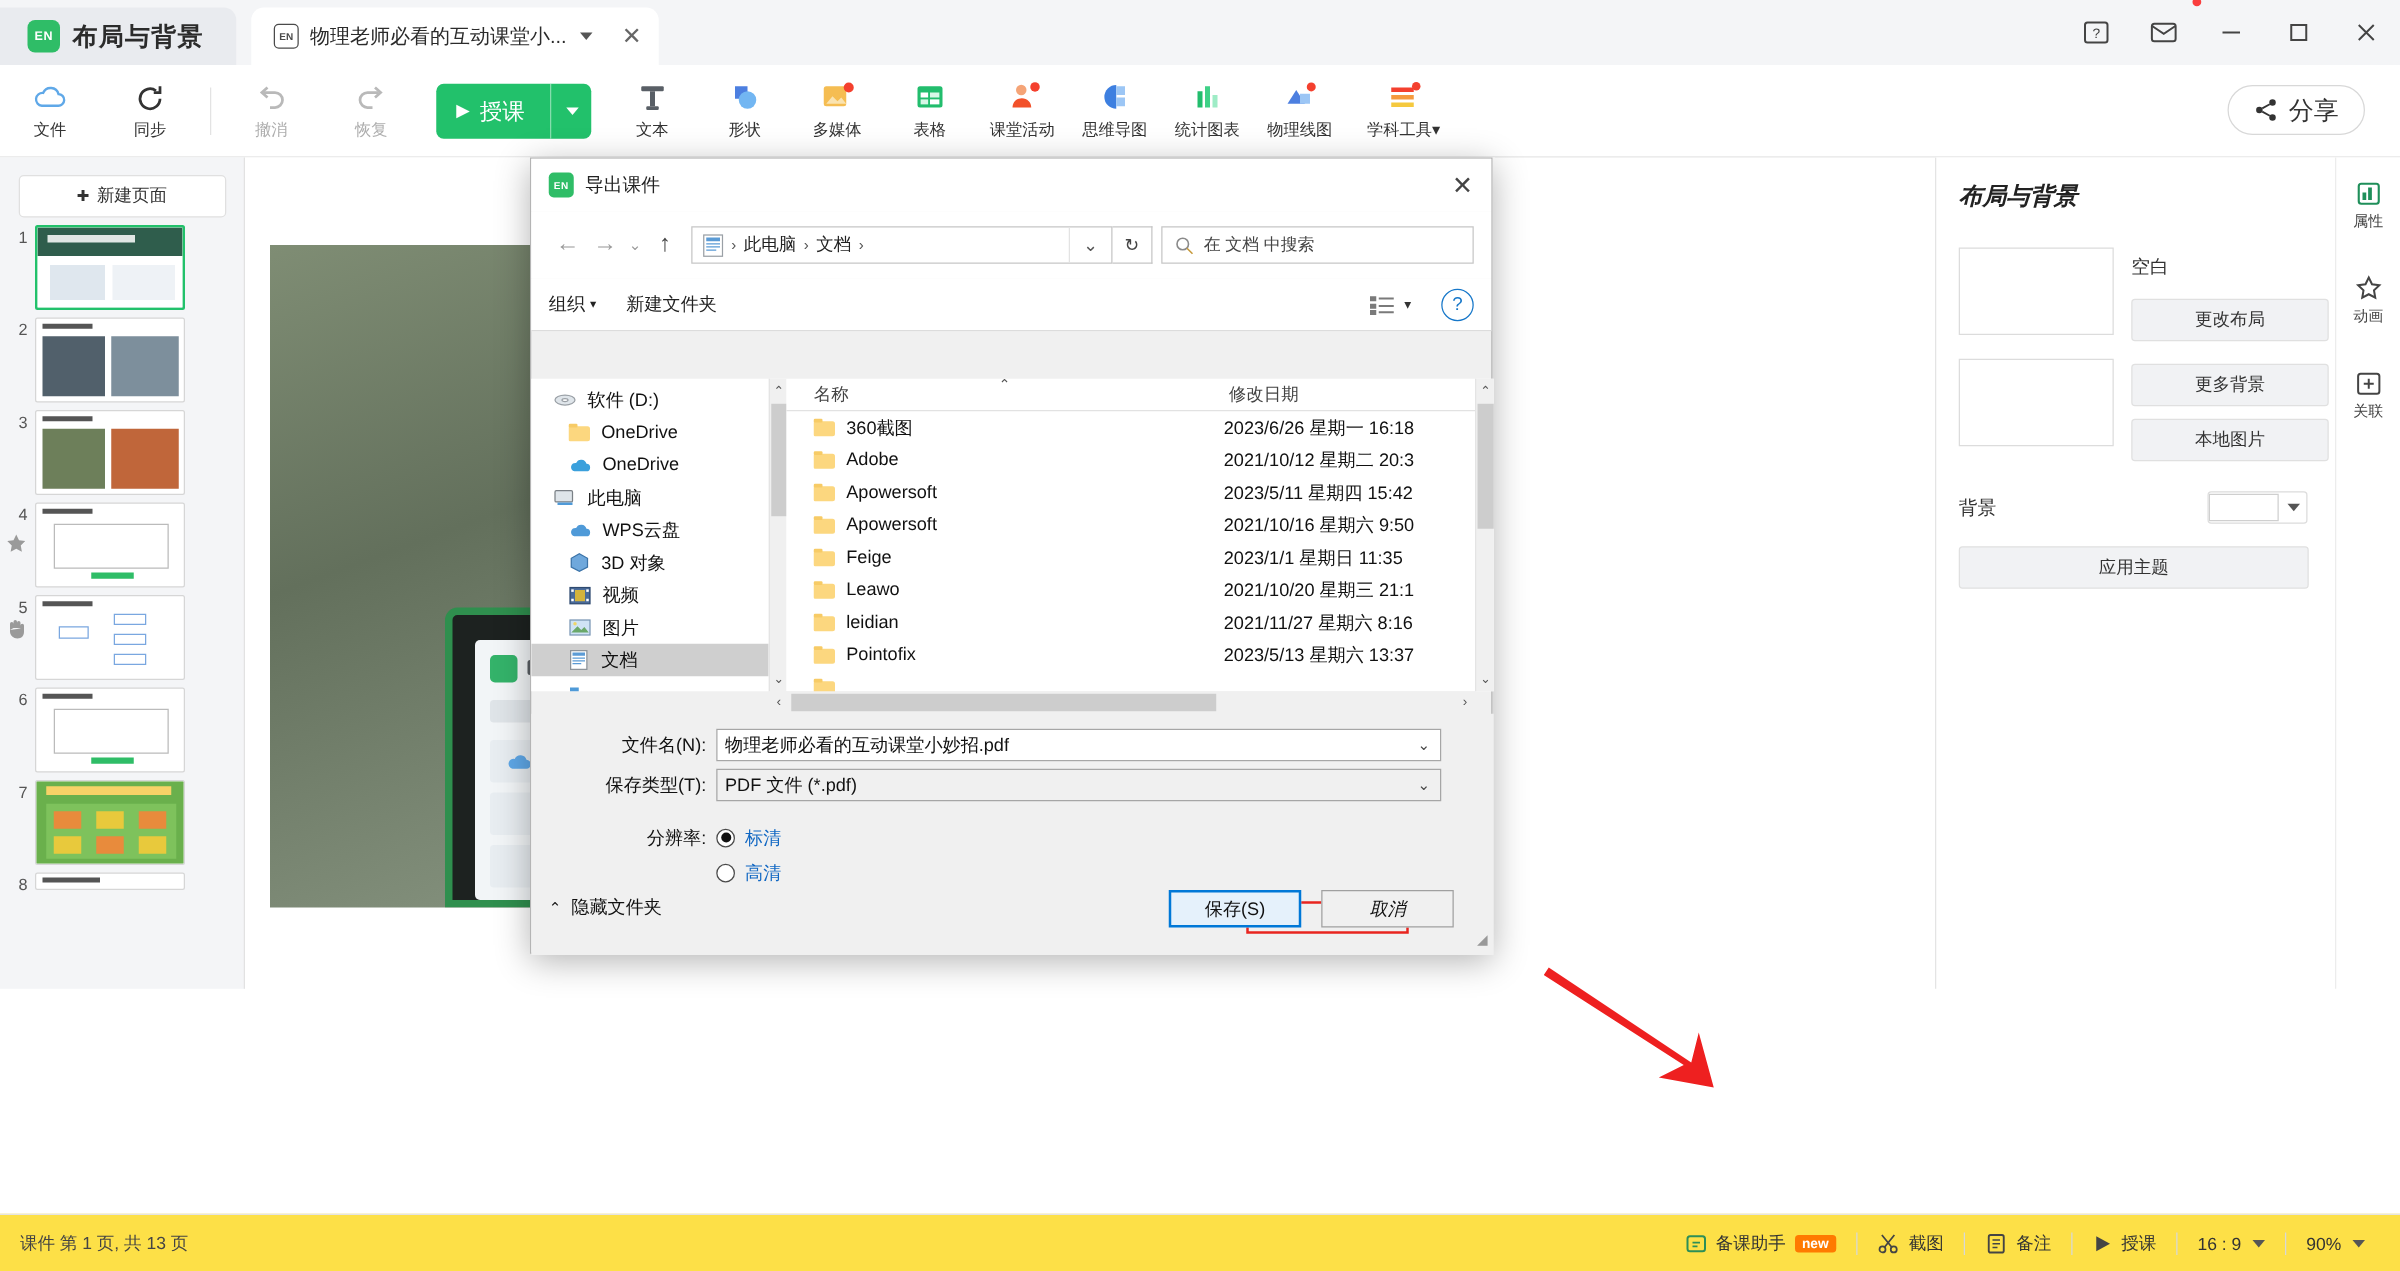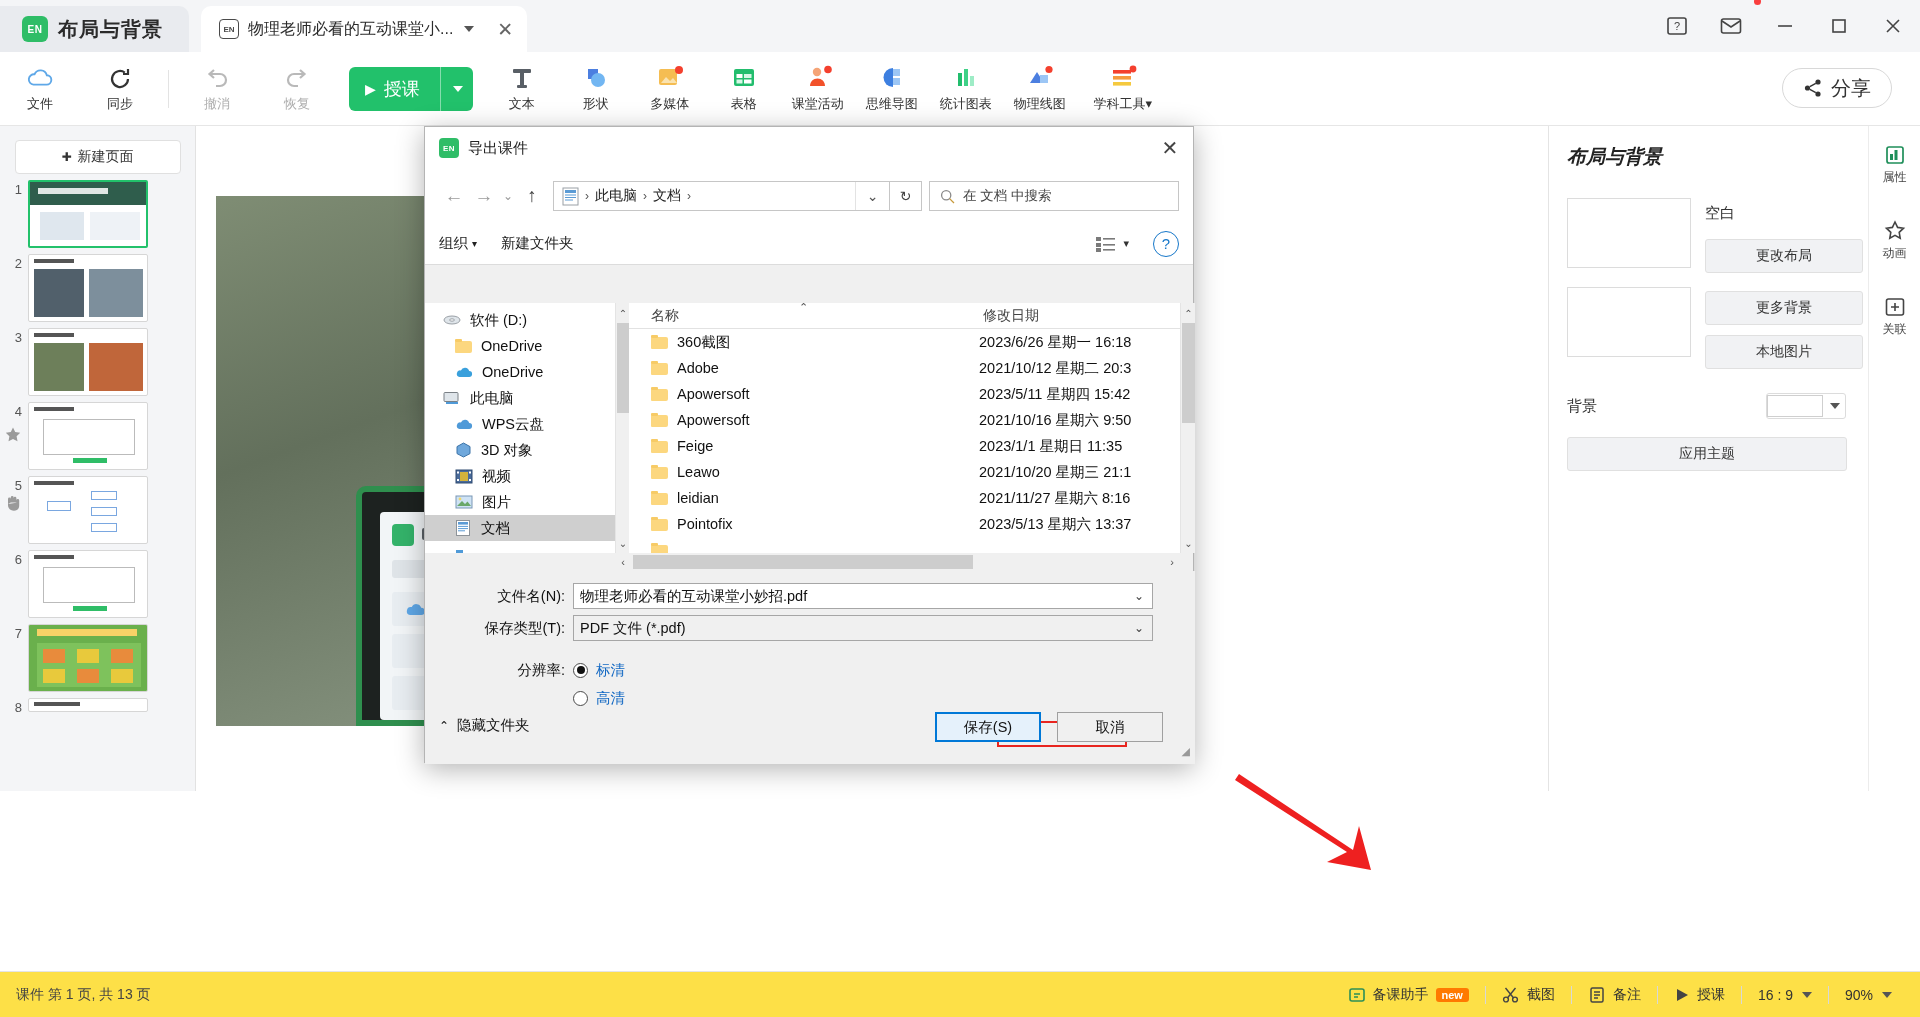--- a/index.html
+++ b/index.html
@@ -254,21 +254,21 @@
   .dlg-footer{ position:absolute; left:0; bottom:0; width:770px; height:62px;}
   .hide-folders{ position:absolute; left:14px; top:16px; display:flex;align-items:center;gap:8px;font-size:14.5px;color:#111;cursor:pointer;}
   .btn-save{
     position:absolute; right:154px; top:12px; width:106px;height:30px;
     background:#e5f1fb; border:2px solid #0078d7; font-size:14.5px;color:#111;
     display:flex;align-items:center;justify-content:center;cursor:pointer;
   }
   .btn-cancel{
     position:absolute; right:32px; top:12px; width:106px;height:30px;
     background:#f0f0f0; border:1px solid #a0a0a0; font-size:14.5px;color:#111;
-    display:flex;align-items:center;justify-content:center;cursor:pointer;
+    display:flex;align-items:center;justify-content:center;cursor:pointer;font-style:italic;
   }
   .resize-grip{ position:absolute; right:5px; bottom:4px; font-size:11px;color:#999;}
   .arrow-annot{ position:absolute; left:810px; top:645px; width:140px; height:100px; pointer-events:none;}
 </style>
 </head>
 <body>
 
 <div class="titlebar">
   <div class="app-brand">
     <div class="en-badge">EN</div>

